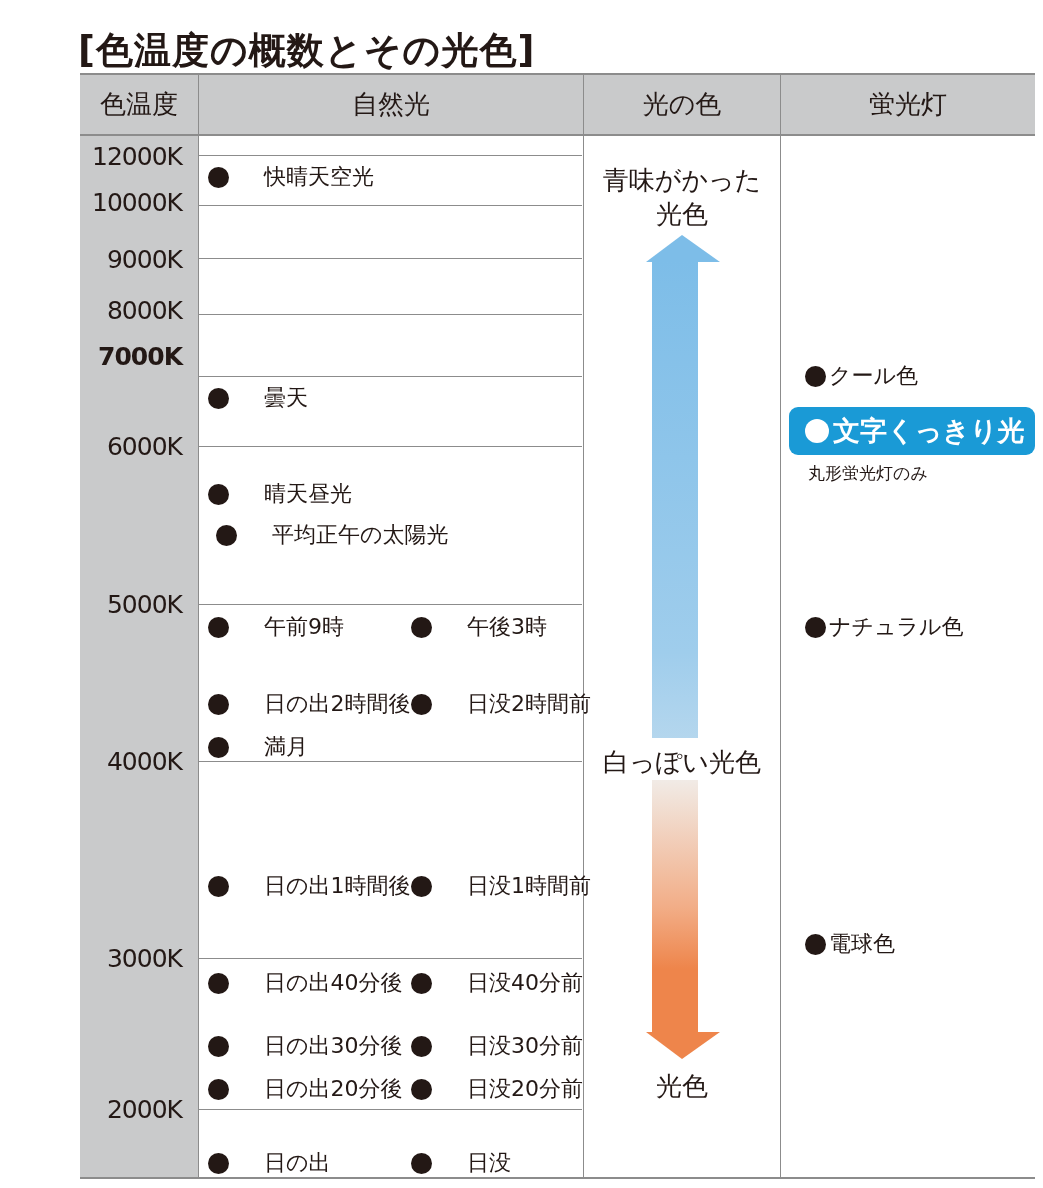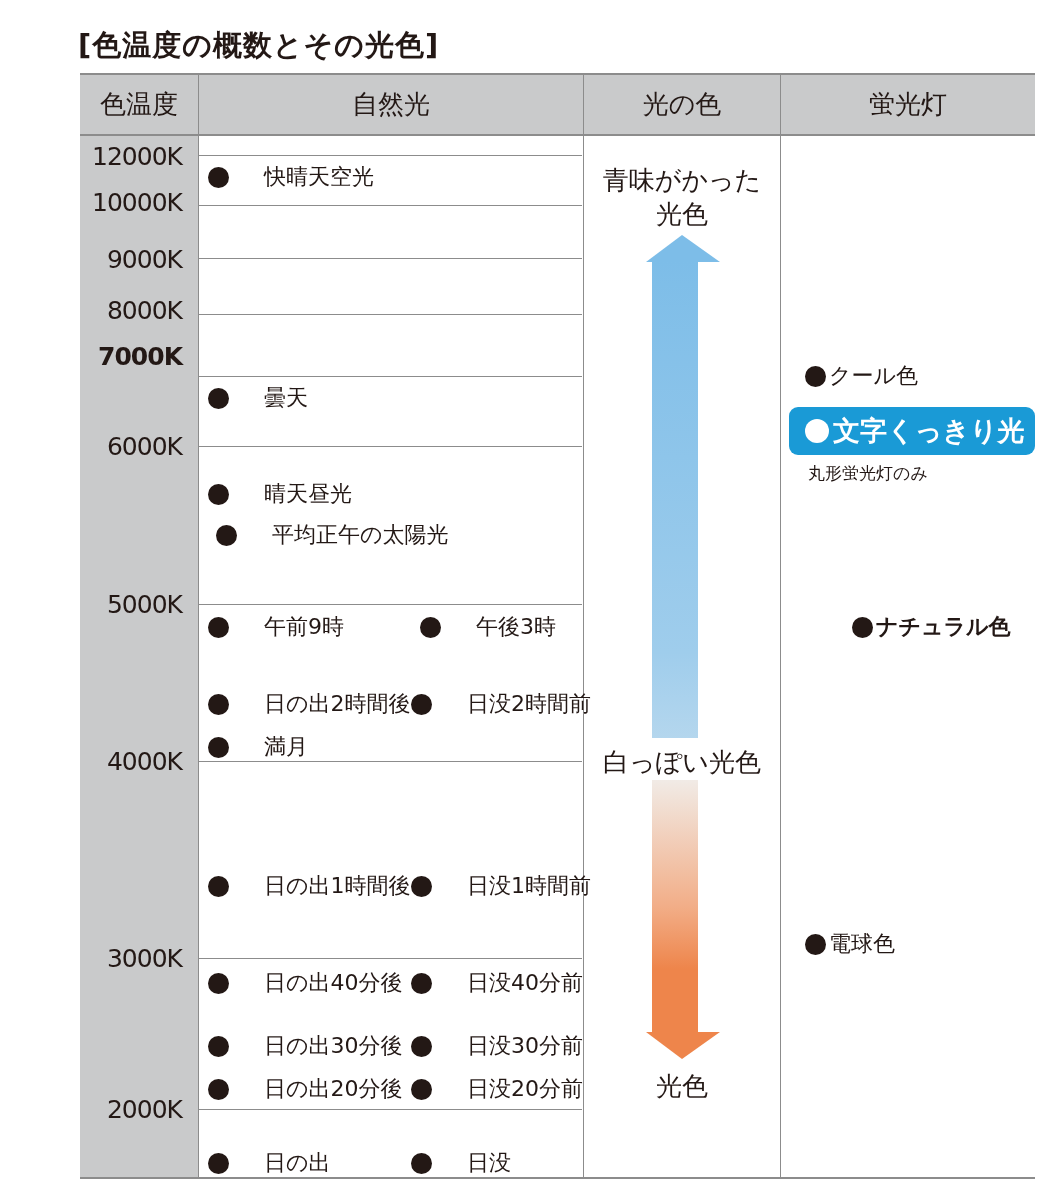--- a/index.html
+++ b/index.html
@@ -1,19 +1,19 @@
 <!DOCTYPE html>
 <html><head>
 <meta charset="utf-8">
 <style>
   html, body { margin: 0; padding: 0; background: #ffffff; }
   body { width: 1043px; height: 1188px; position: relative; overflow: hidden;
          font-family: "DejaVu Sans", "Liberation Sans", sans-serif; color: #231815; }
   .abs { position: absolute; }
-  .title { left: 78px; top: 26px; font-size: 29px; font-weight: bold; letter-spacing: 1px; white-space: nowrap; }
+  .title { left: 78px; top: 26px; font-size: 37px; font-weight: bold; letter-spacing: 1px; white-space: nowrap; }
   .table-top { left: 80px; top: 73px; width: 955px; height: 2px; background: #8c8c8c; }
   .hdr { top: 75px; height: 59px; background: #c9cacb; display: flex; align-items: center; justify-content: center; font-size: 26px; }
   .hdr-line { top: 134px; left: 80px; width: 955px; height: 2px; background: #8c8c8c; }
   .temp-col { left: 80px; top: 136px; width: 118px; height: 1042px; background: #c9cacb; }
   .vline { width: 1px; background: #8c8c8c; }
   .bottom-line { left: 80px; top: 1177px; width: 955px; height: 2px; background: #8c8c8c; }
   .temp-label { font-size: 25px; letter-spacing: -1px; width: 110px; text-align: right; left: 72px; white-space: nowrap; }
   .hline { left: 198px; width: 384px; height: 1px; background: #8c8c8c; }
   .nat-item { font-size: 22px; white-space: nowrap; display: flex; align-items: center; gap: 32px; }
   .dot { display: inline-block; width: 21px; height: 21px; border-radius: 50%; background: #231815; margin-right: 3px; }
@@ -81,21 +81,21 @@
   </div>
 <div class="abs nat-item" style="left:216px;top:520px;">
     <span class="dot"></span>
     <span>平均正午の太陽光</span>
   </div>
 
 <div class="abs nat-item" style="left:208px;top:612px;">
     <span class="dot"></span>
     <span>午前9時</span>
   </div>
-<div class="abs nat-item" style="left:420px;top:612px;">
+<div class="abs nat-item" style="left:411px;top:612px;">
     <span class="dot"></span>
     <span>午後3時</span>
   </div>
 <div class="abs nat-item" style="left:208px;top:689px;">
     <span class="dot"></span>
     <span>日の出2時間後</span>
   </div>
 <div class="abs nat-item" style="left:411px;top:689px;">
     <span class="dot"></span>
     <span>日没2時間前</span>
@@ -187,21 +187,21 @@
     <span class="dot"></span>
     <span>クール色</span>
   </div>
 
 <div class="abs highlight">
   <span class="hl-dot"></span>
   <span>文字くっきり光</span>
 </div>
 <div class="abs note">丸形蛍光灯のみ</div>
 
-<div class="abs fl-item" style="left:852px;top:612px;font-weight:bold;">
+<div class="abs fl-item" style="left:805px;top:612px;">
     <span class="dot"></span>
     <span>ナチュラル色</span>
   </div>
 
 <div class="abs fl-item" style="left:805px;top:929px;">
     <span class="dot"></span>
     <span>電球色</span>
   </div>
 
 </body></html>

